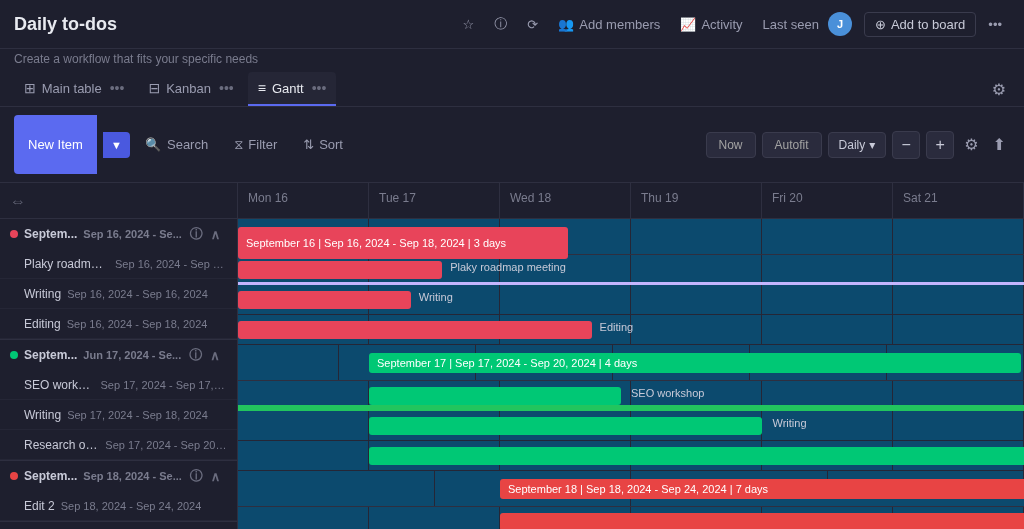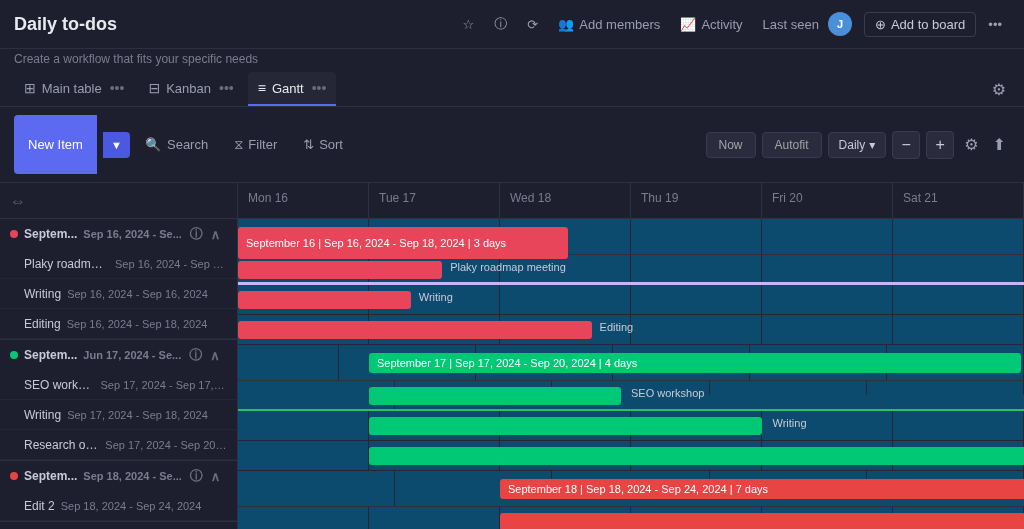--- a/index.html
+++ b/index.html
@@ -593,21 +593,21 @@
             <div class="gantt-cell"></div>
             <div class="gantt-cell"></div>
             <div class="gantt-cell"></div>
             <div class="gantt-cell"></div>
             <div class="gantt-cell"></div>
           <div class="gantt-group-bar bar-green" style="left:16.67%; width:83%; top:8px; position:absolute; height:20px; background:#00c875; border-radius:3px; display:flex; align-items:center; padding:0 8px; font-size:11px; color:white; white-space:nowrap; z-index:2;">
             September 17 | Sep 17, 2024 - Sep 20, 2024 | 4 days
           </div>
         </div>
 
-        <div class="gantt-row" style="position:relative; height:30px; border-bottom:2px solid #22c55e; display:grid; grid-template-columns:repeat(5,1fr);">
+        <div class="gantt-row" style="position:relative; height:30px; border-bottom:6px solid #22c55e; display:grid; grid-template-columns:repeat(6,1fr);">
           <div class="gantt-cell"></div>
             <div class="gantt-cell"></div>
             <div class="gantt-cell"></div>
             <div class="gantt-cell"></div>
             <div class="gantt-cell"></div>
             <div class="gantt-cell"></div>
           <div class="gantt-bar bar-green" style="left:16.67%; width:32%; position:absolute;"></div>
           <div style="position:absolute; left:50%; top:6px; font-size:11px; color:#c8cad8;">SEO workshop</div>
         </div>
 
@@ -626,21 +626,21 @@
           <div class="gantt-cell"></div>
             <div class="gantt-cell"></div>
             <div class="gantt-cell"></div>
             <div class="gantt-cell"></div>
             <div class="gantt-cell"></div>
             <div class="gantt-cell"></div>
           <div class="gantt-bar bar-green" style="left:16.67%; width:85%; position:absolute;"></div>
           <div style="position:absolute; left:85%; top:6px; font-size:11px; color:#c8cad8; white-space:nowrap;">Research on GR</div>
         </div>
 
-        <div class="gantt-group-row" style="position:relative; height:36px; border-bottom:1px solid #2e2f40; display:grid; grid-template-columns:repeat(5,1fr);">
+        <div class="gantt-group-row" style="position:relative; height:36px; border-bottom:1px solid #2e2f40; display:grid; grid-template-columns:repeat(4,1fr);">
           <div class="gantt-cell"></div>
             <div class="gantt-cell"></div>
             <div class="gantt-cell"></div>
             <div class="gantt-cell"></div>
             <div class="gantt-cell"></div>
             <div class="gantt-cell"></div>
           <div class="gantt-group-bar bar-red" style="left:33.33%; width:67%; top:8px; position:absolute; height:20px; background:#e84444; border-radius:3px; display:flex; align-items:center; padding:0 8px; font-size:11px; color:white; white-space:nowrap; z-index:2;">
             September 18 | Sep 18, 2024 - Sep 24, 2024 | 7 days
           </div>
         </div>

